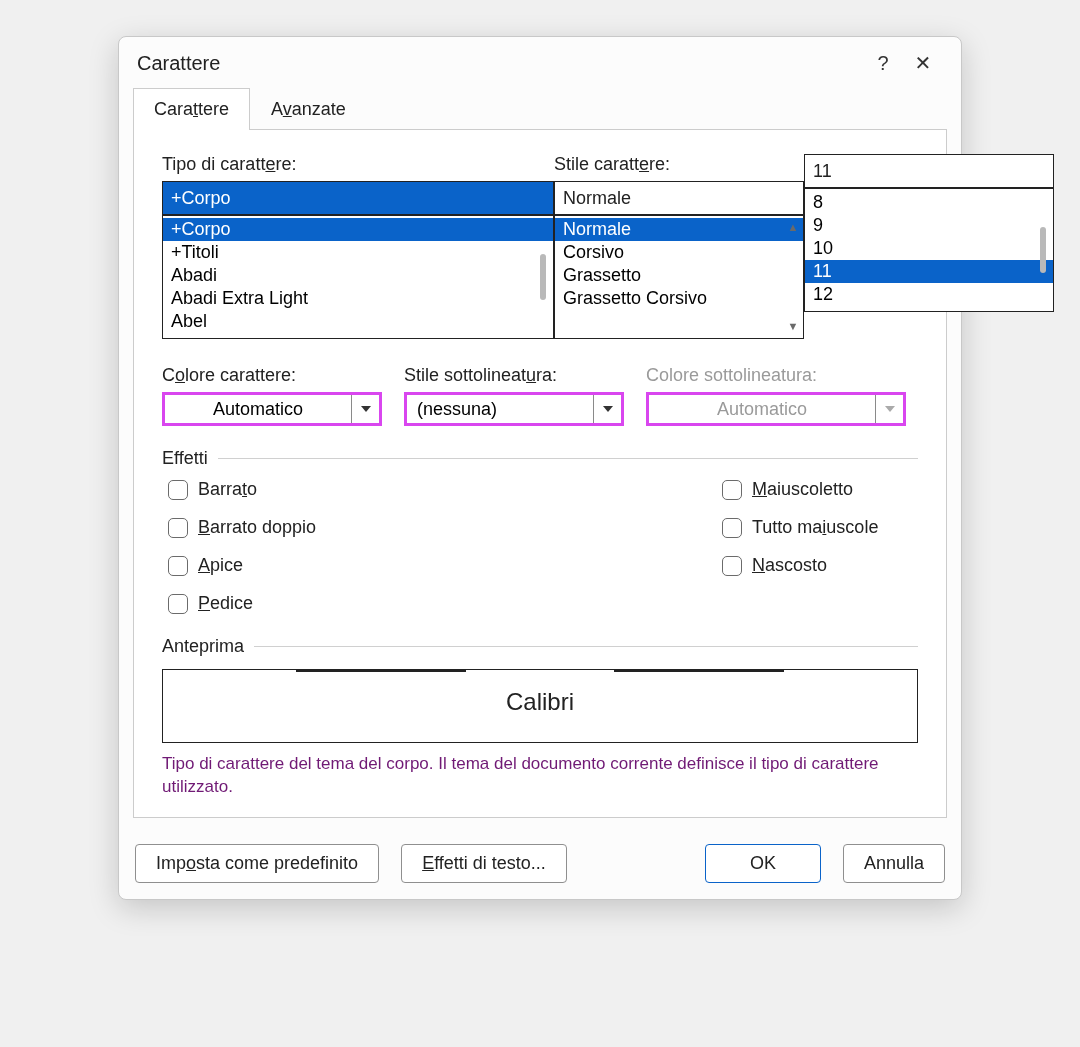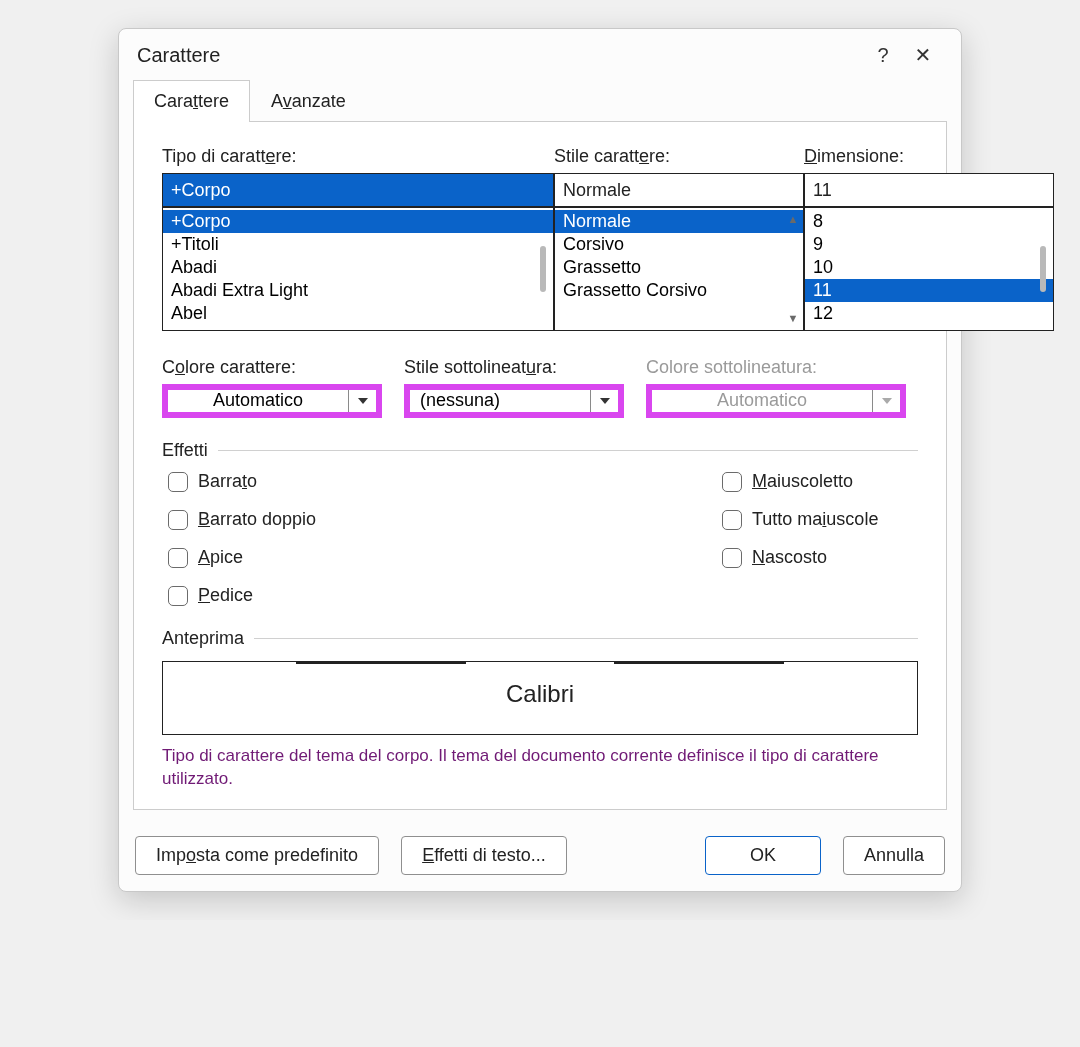--- a/index.html
+++ b/index.html
@@ -1,18 +1,18 @@
 <!DOCTYPE html>
 <html><head>
 <meta charset="utf-8">
 <style>
 * { box-sizing: border-box; font-family: "Segoe UI", Tahoma, sans-serif; }
 body { margin: 0; padding: 20px; background: #f0f0f0; }
 .dialog {
-  width: 844px; margin: 8px auto; background: #fcfcfc; border: 1px solid #c8c8c8;
+  width: 844px; margin: 16px auto; background: #fcfcfc; border: 1px solid #c8c8c8;
   border-radius: 8px; box-shadow: 0 8px 30px rgba(0,0,0,.18); position: relative;
 }
 .titlebar { display: flex; align-items: center; padding: 14px 18px 6px 18px; }
 .titlebar .title { font-size: 20px; color: #222; flex: 1; }
 .titlebar .btn { width: 40px; text-align: center; font-size: 20px; color: #333; cursor: default; }
 .tabs { display: flex; gap: 0; padding: 6px 14px 0 14px; }
 .tab {
   padding: 10px 20px; font-size: 18px; color: #222; border: 1px solid transparent;
   border-bottom: none; position: relative; top: 1px; background: transparent;
 }
@@ -35,21 +35,21 @@
 .listbox .items { flex: 1; overflow: hidden; padding: 2px 0; }
 .listbox .item { padding: 1px 8px; white-space: nowrap; }
 .listbox .item.selected { background: #0a63c9; color: #fff; }
 .vscroll {
   position: absolute; right: 2px; top: 6px; bottom: 6px; width: 16px;
   display: flex; flex-direction: column; align-items: center; justify-content: space-between;
 }
 .vscroll .thumb { width: 6px; height: 46px; background: #b9b9b9; border-radius: 3px; margin: auto; }
 .vscroll .arrow { font-size: 11px; color: #6a6a6a; line-height: 1; }
 .row2 { display: flex; gap: 22px; margin-top: 26px; }
-.dd { display: flex; border: 6px solid #d946ef; height: 34px; background: #fff; align-items: flex-start; }
+.dd { display: flex; border: 3px solid #d946ef; height: 34px; background: #fff; align-items: center; }
 .dd.dis { color: #9a9a9a; }
 .dd .val { flex: 1; text-align: center; font-size: 18px; padding: 0 6px; }
 .dd .ddbtn { width: 28px; border-left: 1px solid #8a8a8a; display:flex; align-items:center; justify-content:center; height:100%; }
 .dd .ddbtn svg { width: 10px; height: 6px; }
 .fieldset { margin-top: 22px; }
 .fsrow { display: flex; align-items: center; }
 .fslegend { font-size: 18px; color: #222; margin-right: 10px; }
 .fsline { flex: 1; height: 1px; background: #d0d0d0; }
 .checks { display: flex; margin-top: 10px; }
 .checkcol { display: flex; flex-direction: column; gap: 17px; }
@@ -113,21 +113,20 @@
             <div class="item">Grassetto Corsivo</div>
           </div>
           <div class="vscroll">
             <span class="arrow">▲</span>
             <span class="arrow">▼</span>
           </div>
         </div>
       </div>
 
       <div class="col" style="flex:0 0 122px">
-        <div class="lbl"><u>D</u>imensione:</div>
         <input class="textbox" value="11" style="">
         <div class="listbox">
           <div class="items">
             <div class="item">8</div>
             <div class="item">9</div>
             <div class="item">10</div>
             <div class="item selected">11</div>
             <div class="item">12</div>
           </div>
           <div class="vscroll">

